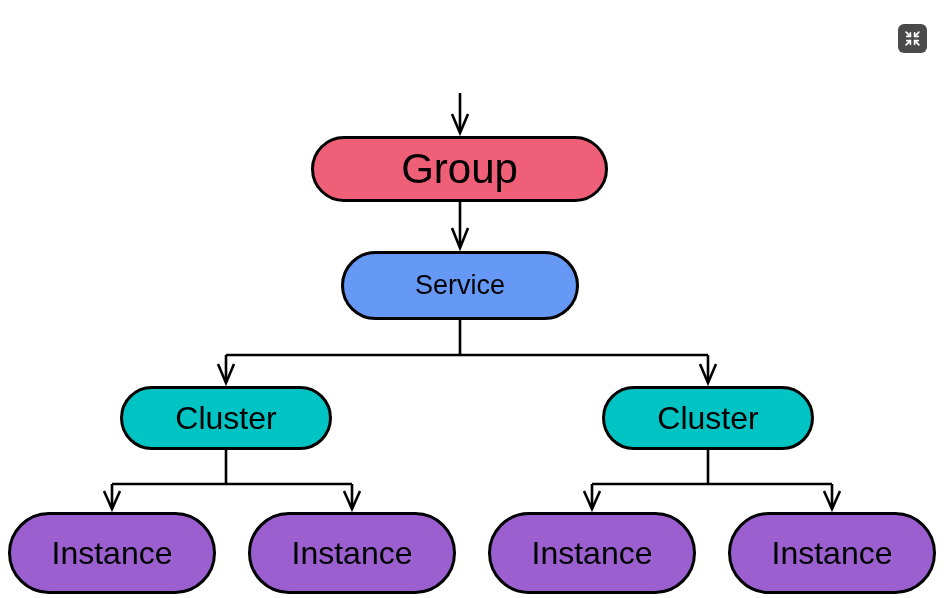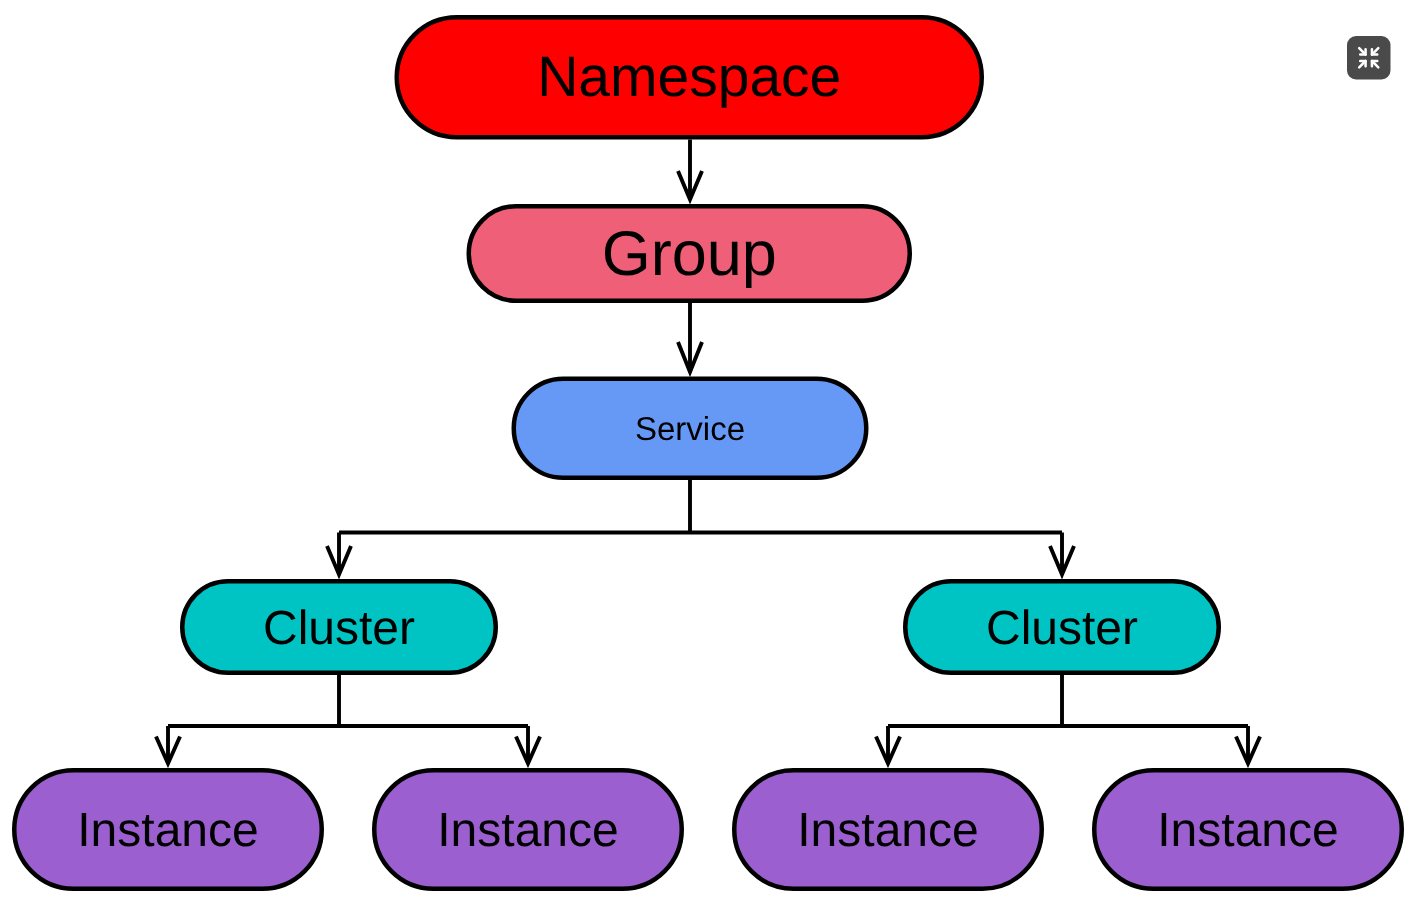--- a/index.html
+++ b/index.html
@@ -103,29 +103,26 @@
         <path d="M 592 484 L 832 484"></path>
         <path d="M 592 484 L 592 508"></path>
         <path d="M 584 491 L 592 509 L 600 491"></path>
         <path d="M 832 484 L 832 508"></path>
         <path d="M 824 491 L 832 509 L 840 491"></path>
       </g>
 
     </g>
   </svg>
 
-  <div class="node" style="left:263px; top:10px; width:393px; height:83px; background:#ff0000; font-size:38px;">
-    <span class="node-label">Namespace</span>
-  </div>
 
   <div class="node" style="left:311px; top:136px; width:297px; height:66px; background:#ef6078; font-size:42px;">
     <span class="node-label">Group</span>
   </div>
 
-  <div class="node" style="left:341px; top:251px; width:238px; height:69px; background:#6699f5; font-size:22px;">
+  <div class="node" style="left:341px; top:251px; width:238px; height:69px; background:#6699f5; font-size:27px;">
     <span class="node-label">Service</span>
   </div>
 
   <div class="node" style="left:120px; top:386px; width:212px; height:64px; background:#00c4c4; font-size:32px;">
     <span class="node-label">Cluster</span>
   </div>
 
   <div class="node" style="left:602px; top:386px; width:212px; height:64px; background:#00c4c4; font-size:32px;">
     <span class="node-label">Cluster</span>
   </div>

